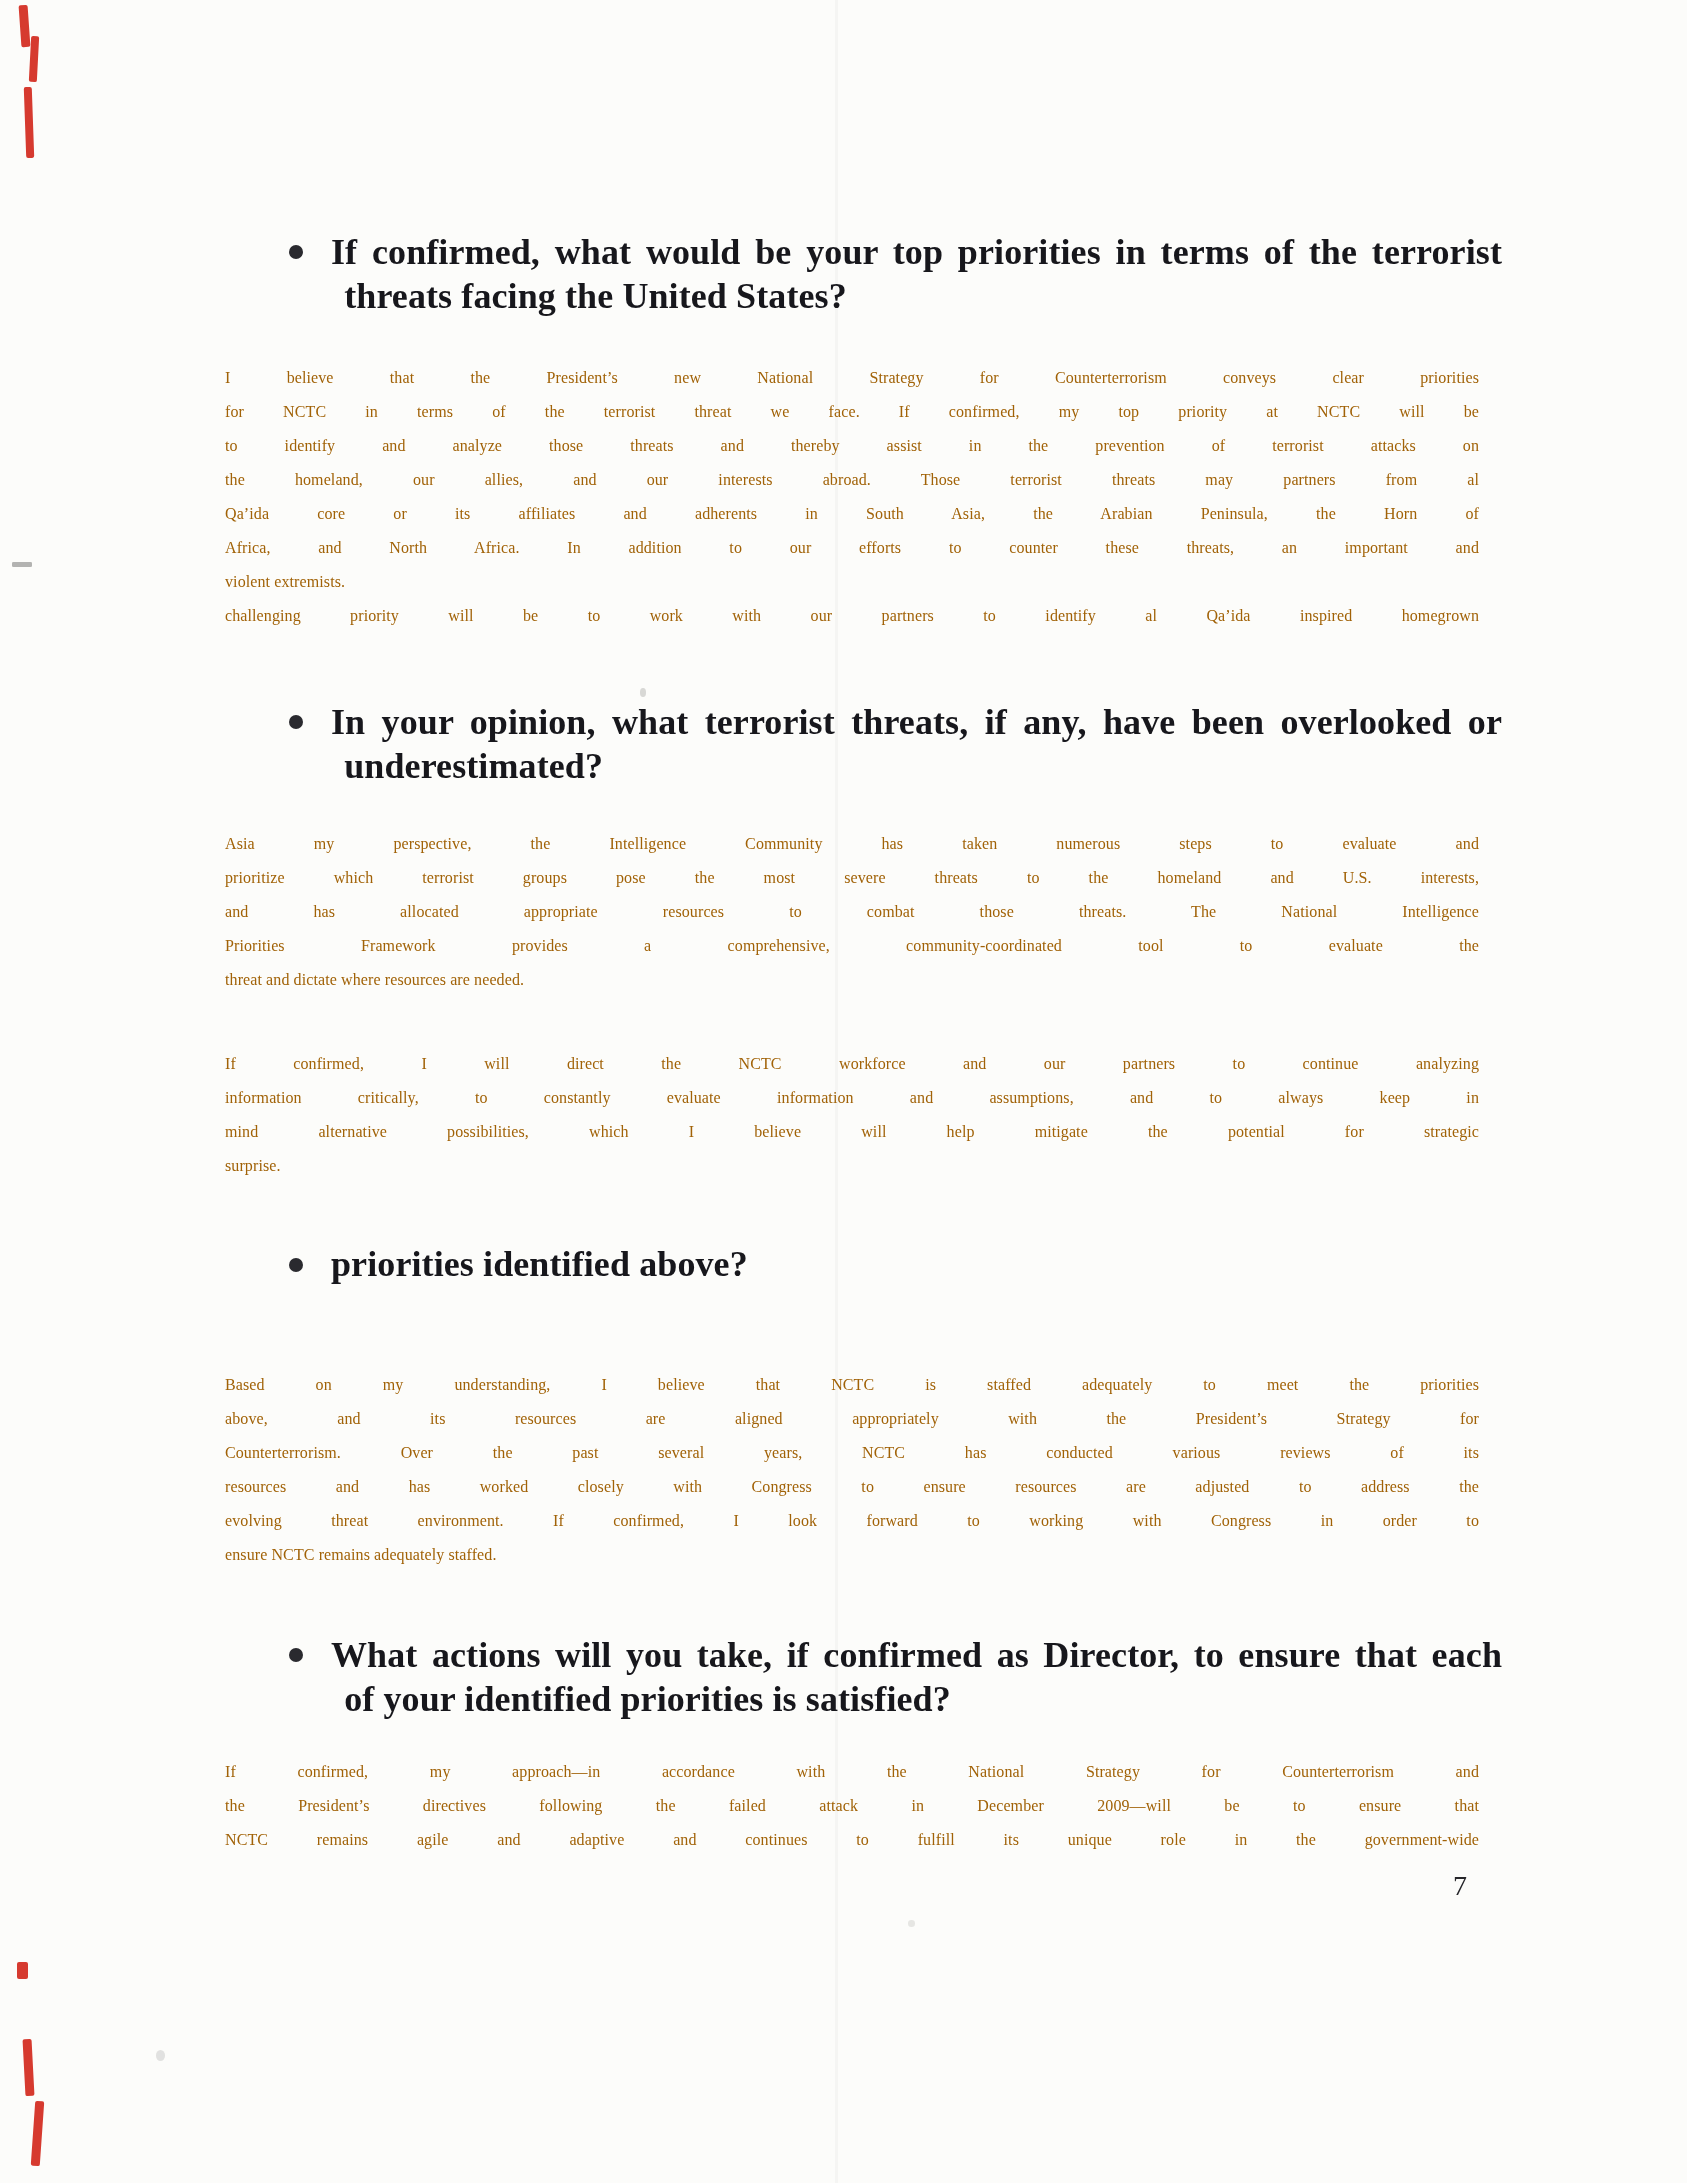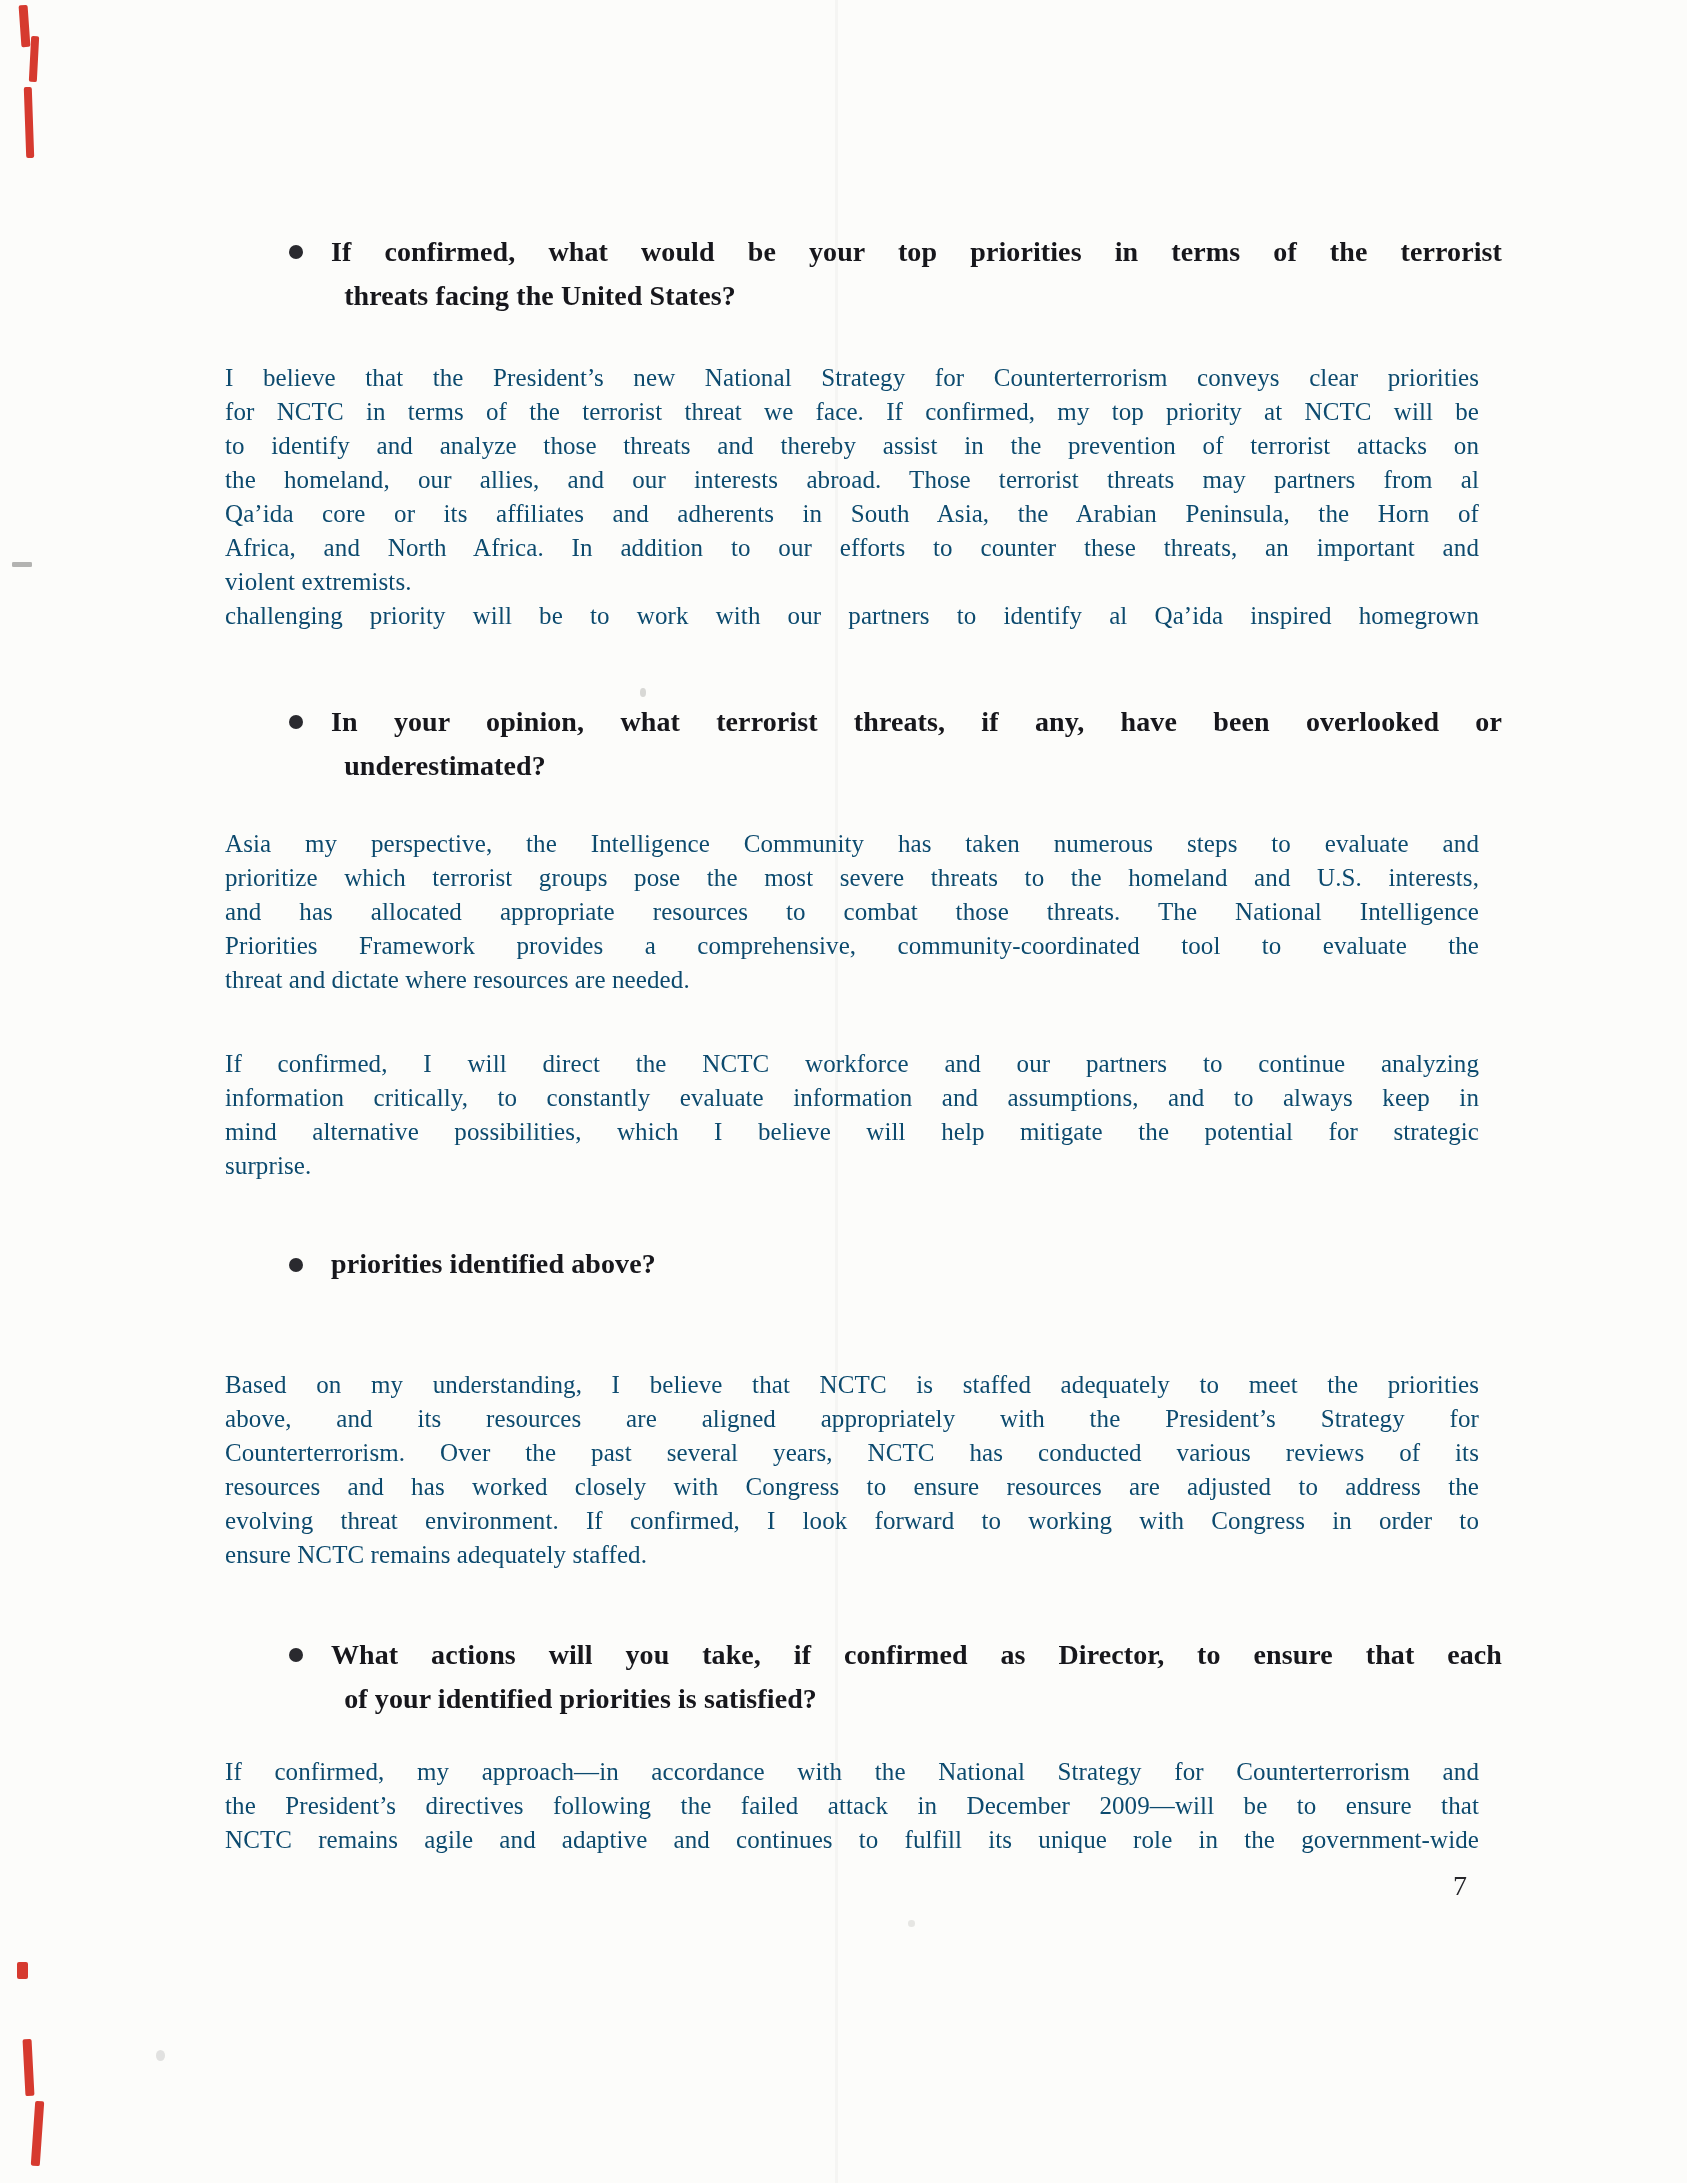--- a/index.html
+++ b/index.html
@@ -13,26 +13,26 @@
     font-family:"Liberation Serif","DejaVu Serif",serif;
   }
   
   .crease{
     position:absolute;top:0;width:3.3px;height:2183px;
     background:rgba(120,120,115,0.05);
   }
   
   .para-block{
     position:absolute;left:225px;width:1254px;
-    font-size:25px;line-height:34px;color:#0c4a6e;
+    font-size:16px;line-height:34px;color:#a16207;
     letter-spacing:0.1px;
   }
   .bullet-block{
     position:absolute;left:331px;width:1171px;
-    font-size:28px;line-height:44px;font-weight:bold;color:#17171c;
+    font-size:36px;line-height:44px;font-weight:bold;color:#17171c;
     letter-spacing:0.1px;
   }
   .line{text-align:justify;text-align-last:justify;}
   .line.rag{text-align:left;text-align-last:left;}
   .bullet-block .line + .line{margin-left:13.2px;text-align:center;}
   .bullet-dot{
     position:absolute;left:289px;width:14px;height:14px;
     border-radius:50%;background:#2a2a2f;
   }
   .page-number{

